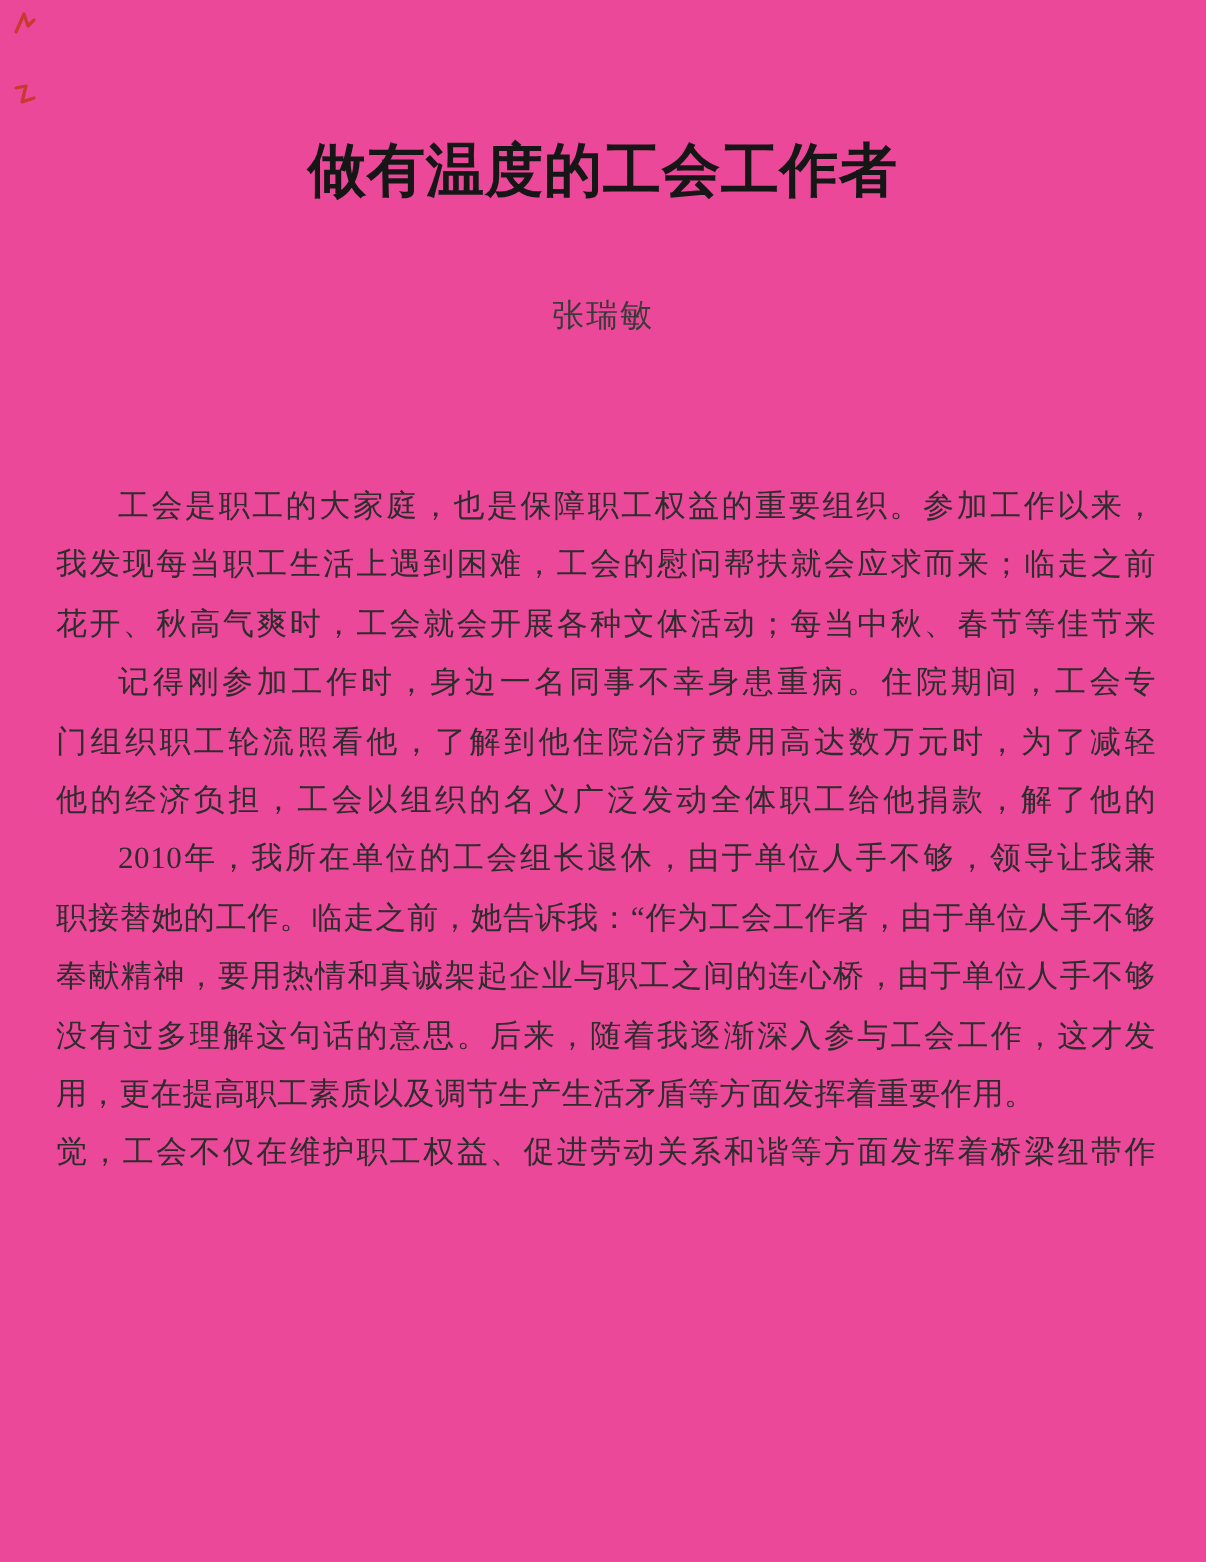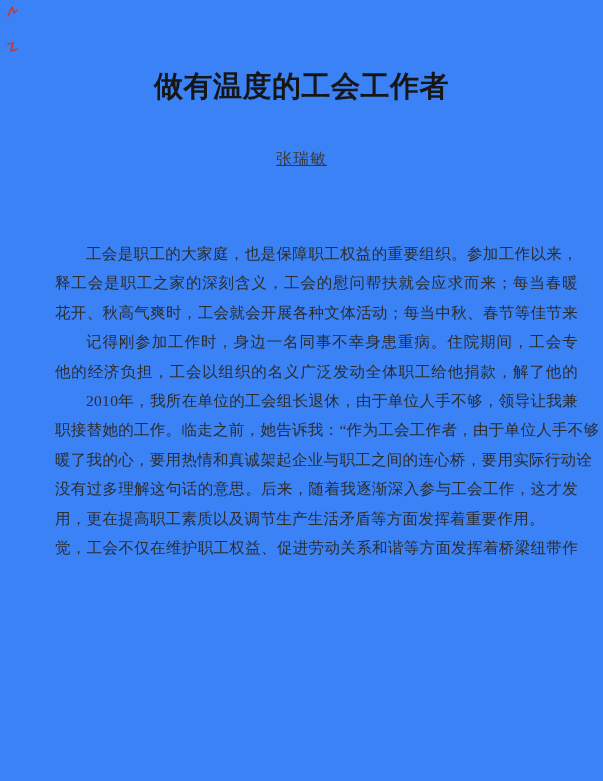--- a/index.html
+++ b/index.html
@@ -1,20 +1,20 @@
 <!DOCTYPE html>
 <html lang="zh"><head>
 <meta charset="utf-8">
 <style>
   html, body { margin: 0; padding: 0; background: #ffffff; }
   .page {
     position: relative;
     width: 603px;
     height: 781px;
-    background: #3b82f6;
+    background: #ec4899;
     overflow: hidden;
     font-family: "Liberation Serif", "DejaVu Serif", serif;
   }
   .red-mark {
     position: absolute;
     left: 6px;
     width: 13px;
     height: 14px;
   }
   .red-mark.mark-1 { top: 5px; }
@@ -35,38 +35,36 @@
   .doc-author {
     position: absolute;
     top: 148px;
     left: 0;
     width: 100%;
     text-align: center;
     font-size: 16px;
     line-height: 22px;
     color: #3a3a3a;
     letter-spacing: 1px;
-    text-decoration: underline;
   }
   .doc-body {
     position: absolute;
     top: 239px;
     left: 28px;
     width: 550px;
     color: #2d2d2d;
     font-size: 15.5px;
     letter-spacing: 0.3px;
   }
   .para { margin: 0; }
   .line {
     line-height: 29.4px;
     text-align: justify;
     text-align-last: justify;
     white-space: nowrap;
-    margin-left: 27px;
   }
   .line.last {
     text-align-last: left;
   }
   .line.first { text-indent: 2em; }
 </style>
 </head>
 <body>
 
 <div class="page">
@@ -78,30 +76,31 @@
     <path d="M2,4 L7,3 L5,11 L11,9" fill="none" stroke="#c63b2e" stroke-width="1.6" stroke-linecap="round" stroke-linejoin="round"></path>
   </svg>
 
   <h1 class="doc-title">做有温度的工会工作者</h1>
 
   <div class="doc-author">张瑞敏</div>
 
   <div class="doc-body" id="body-container">
       <div class="para">
         <div class="line first">工会是职工的大家庭，也是保障职工权益的重要组织。参加工作以来，</div>
-        <div class="line">释工会是职工之家的深刻含义，工会的慰问帮扶就会应求而来；每当春暖</div>
+        <div class="line">我发现每当职工生活上遇到困难，工会的慰问帮扶就会应求而来；临走之前</div>
         <div class="line">花开、秋高气爽时，工会就会开展各种文体活动；每当中秋、春节等佳节来</div>
       </div>
       <div class="para">
         <div class="line first">记得刚参加工作时，身边一名同事不幸身患重病。住院期间，工会专</div>
+        <div class="line">门组织职工轮流照看他，了解到他住院治疗费用高达数万元时，为了减轻</div>
         <div class="line">他的经济负担，工会以组织的名义广泛发动全体职工给他捐款，解了他的</div>
       </div>
       <div class="para">
         <div class="line first">2010年，我所在单位的工会组长退休，由于单位人手不够，领导让我兼</div>
         <div class="line">职接替她的工作。临走之前，她告诉我：“作为工会工作者，由于单位人手不够</div>
-        <div class="line">暖了我的心，要用热情和真诚架起企业与职工之间的连心桥，要用实际行动诠</div>
+        <div class="line">奉献精神，要用热情和真诚架起企业与职工之间的连心桥，由于单位人手不够</div>
         <div class="line">没有过多理解这句话的意思。后来，随着我逐渐深入参与工会工作，这才发</div>
         <div class="line last">用，更在提高职工素质以及调节生产生活矛盾等方面发挥着重要作用。</div>
         <div class="line">觉，工会不仅在维护职工权益、促进劳动关系和谐等方面发挥着桥梁纽带作</div>
       </div>
     </div>
 
 </div>
 
 </body></html>

